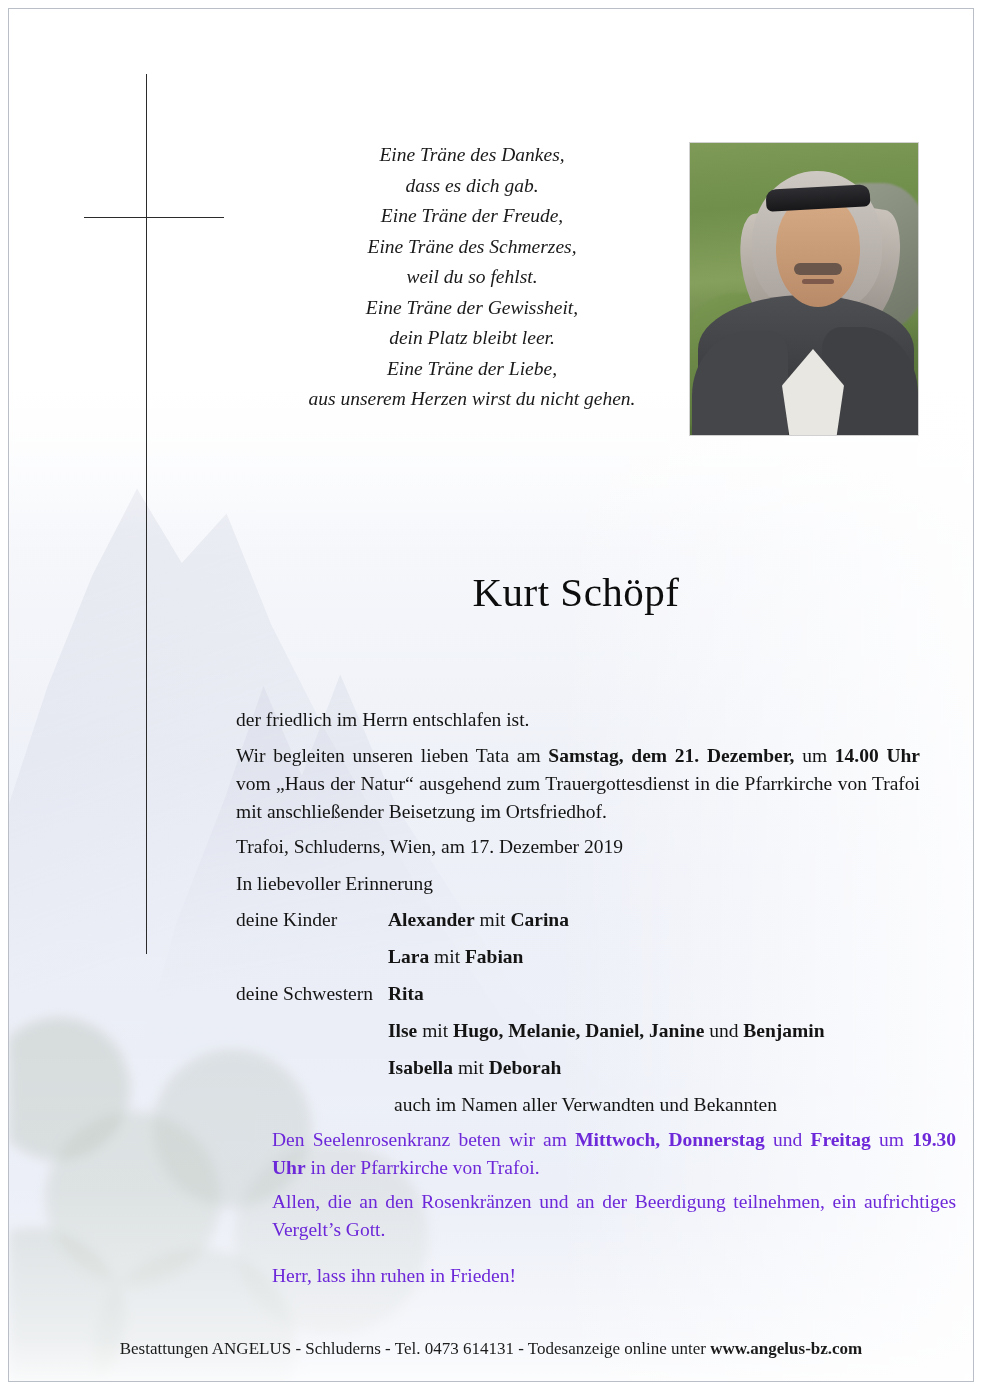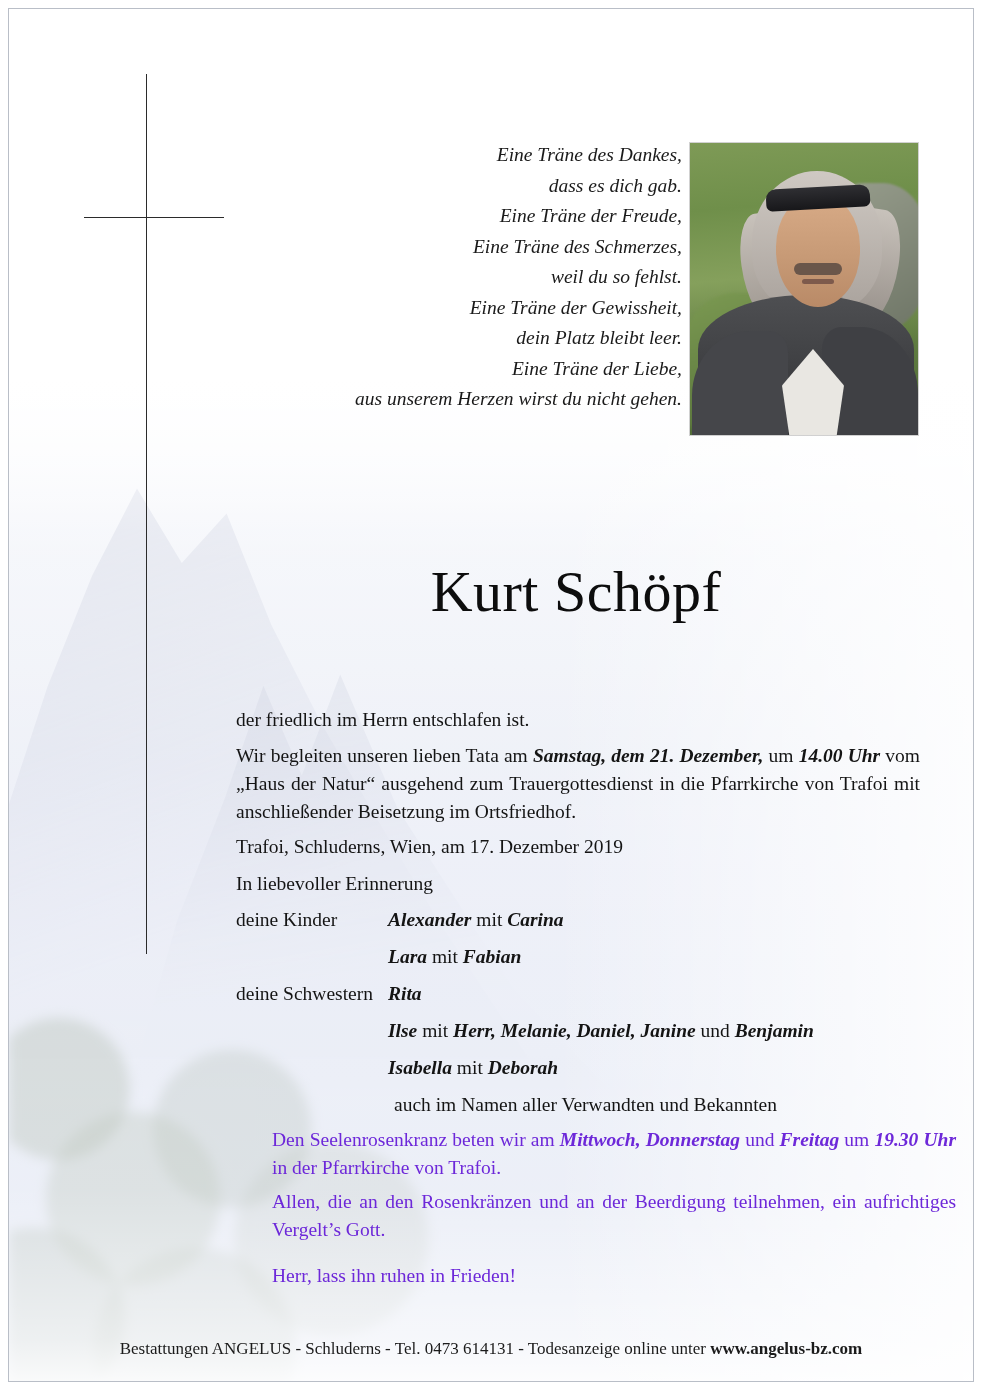--- a/index.html
+++ b/index.html
@@ -143,21 +143,21 @@
     height: 1390px;
     z-index: 20;
   }
 
   
   .poem {
     position: absolute;
     left: 262px;
     top: 140px;
     width: 420px;
-    text-align: right;
+    text-align: center;
     font-style: italic;
     font-size: 19.5px;
     line-height: 30.5px;
     color: #1a1a1a;
     font-family: "Liberation Serif", serif;
   }
   .poem div {
     white-space: nowrap;
   }
 
@@ -319,21 +319,21 @@
     line-height: 29px;
     color: #141414;
     text-align: center;
   }
   .name {
     position: absolute;
     left: 236px;
     top: 560px;
     width: 680px;
     text-align: center;
-    font-size: 58px;
+    font-size: 41px;
     line-height: 64px;
     color: #0d0d0d;
     letter-spacing: 0.5px;
   }
   .dates {
     position: absolute;
     left: 236px;
     top: 644px;
     width: 680px;
     text-align: center;
@@ -399,21 +399,21 @@
     font-size: 19.5px;
     line-height: 28px;
     color: #6d28d9;
     text-align: left;
     margin-left: 48px;
   }
   .c-rosenkranz { top: 1126px; text-align: justify; }
   .c-vergelt    { top: 1188px; text-align: justify; }
   .c-frieden    { top: 1262px; }
 
-  b, .b { font-weight: bold; font-style: italic; }
+  b, .b { font-weight: bold; }
 
   .footer {
     position: absolute;
     left: 9px;
     bottom: 30px;
     width: 964px;
     text-align: center;
     font-size: 17px;
     line-height: 22px;
     color: #1b1b1b;
@@ -492,21 +492,21 @@
       <div class="family-row">
         <div class="rel"></div>
         <div class="names"><b>Lara</b> mit <b>Fabian</b></div>
       </div>
       <div class="family-row">
         <div class="rel">deine Schwestern</div>
         <div class="names"><b>Rita</b></div>
       </div>
       <div class="family-row">
         <div class="rel"></div>
-        <div class="names"><b>Ilse</b> mit <b>Herr, Melanie, Daniel, Janine</b> und <b>Benjamin</b></div>
+        <div class="names"><b>Ilse</b> mit <b>Hugo, Melanie, Daniel, Janine</b> und <b>Benjamin</b></div>
       </div>
       <div class="family-row">
         <div class="rel"></div>
         <div class="names"><b>Isabella</b> mit <b>Deborah</b></div>
       </div>
       <div class="family-note">auch im Namen aller Verwandten und Bekannten</div>
     </div>
 
     <div class="closing c-rosenkranz">
       <span>Den Seelenrosenkranz beten wir am </span><b>Mittwoch, Donnerstag</b><span> und </span><b>Freitag</b><span> um </span><b>19.30 Uhr</b><span> in der Pfarrkirche von Trafoi.</span>

